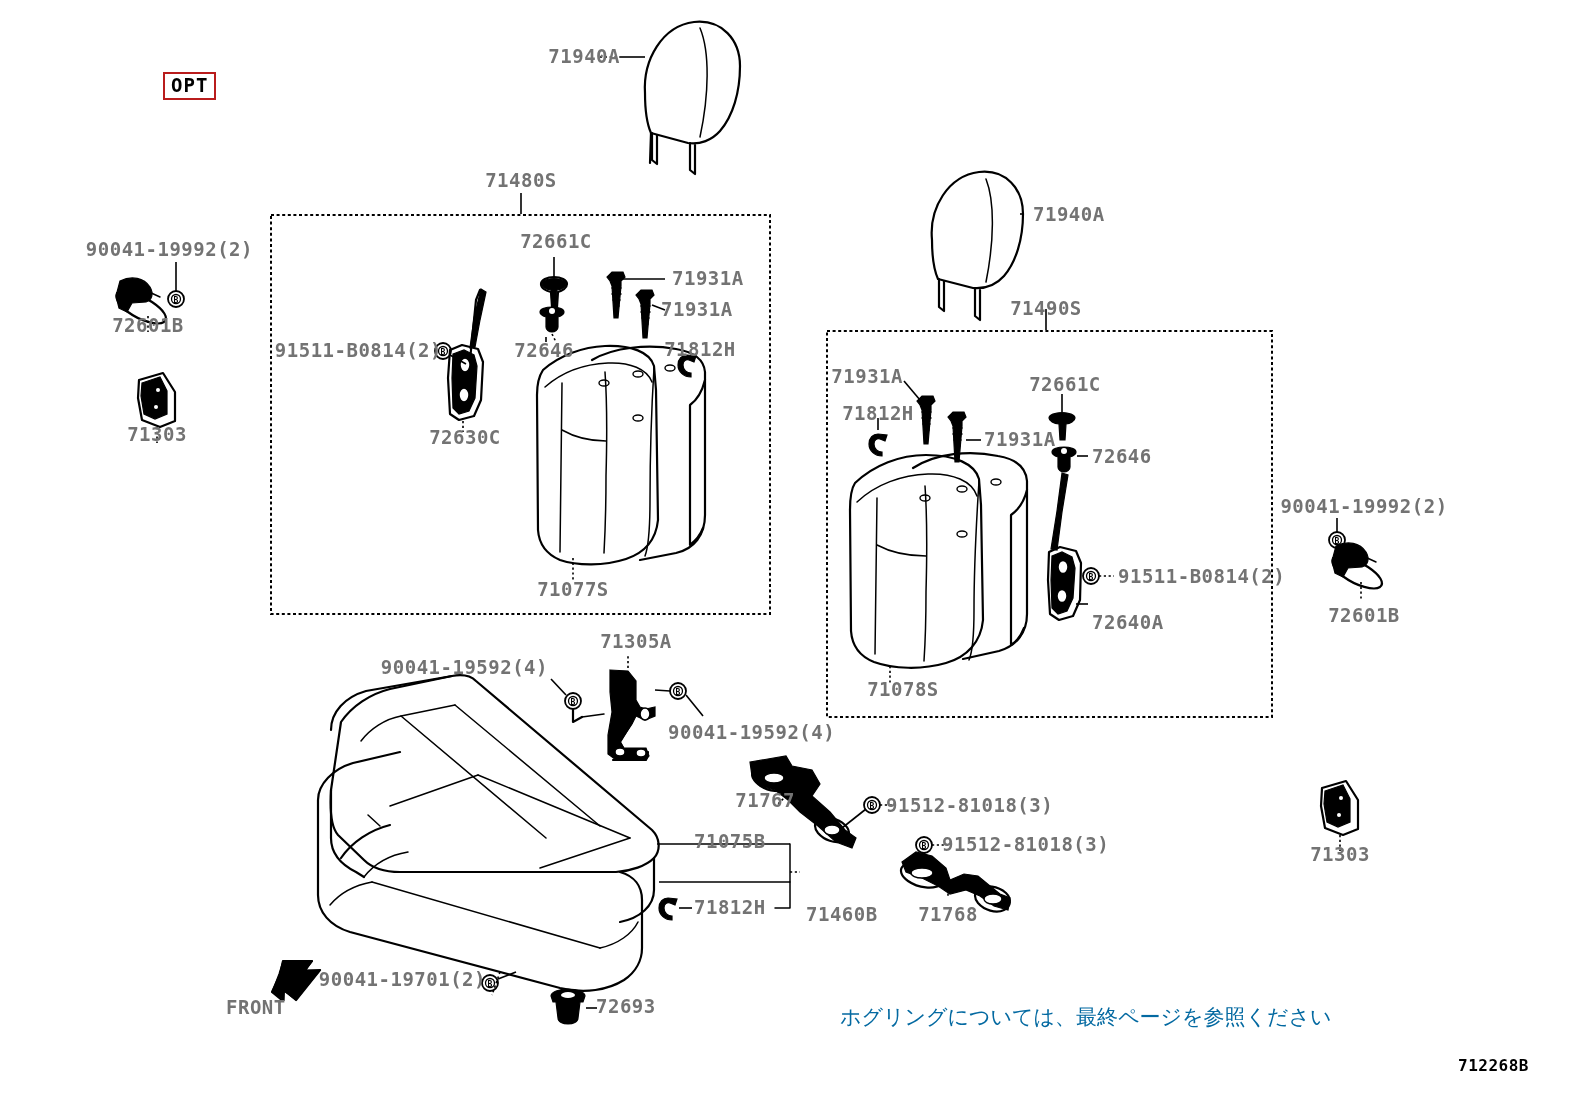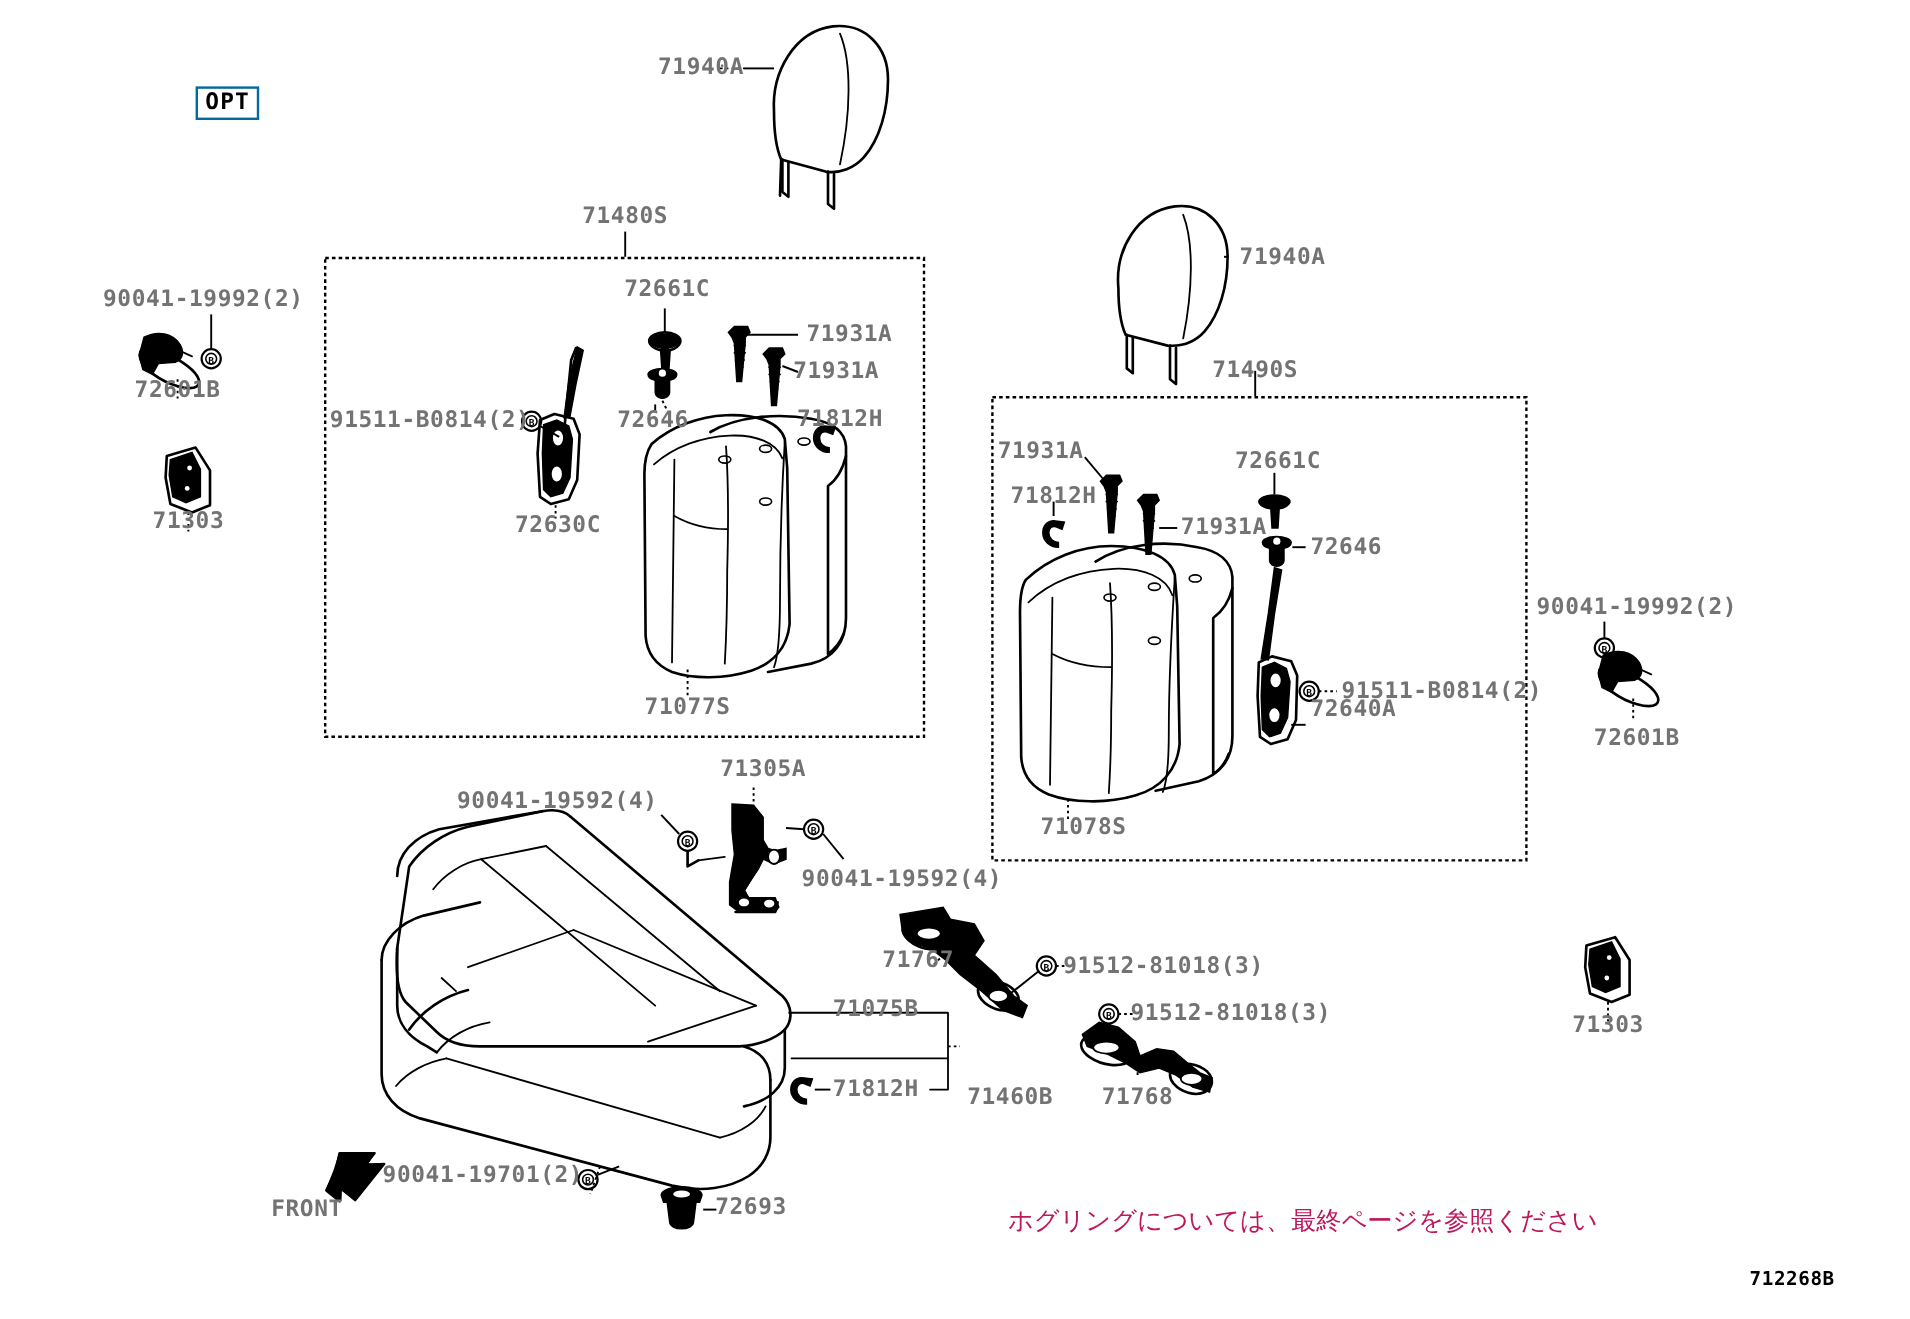--- a/index.html
+++ b/index.html
@@ -28,33 +28,33 @@
     font-weight: bold;
     color: #737373;
     white-space: nowrap;
     letter-spacing: 0.5px;
     line-height: 1;
   }
   .lbl.r { transform: translateX(-100%); }
   .lbl.c { transform: translateX(-50%); }
   .optbox {
     position: absolute;
-    border: 2px solid #0369a1;
+    border: 2px solid #b91c1c;
     padding: 2px 6px 3px 6px;
     font-family: "DejaVu Sans Mono", "Liberation Mono", monospace;
     font-size: 19px;
     font-weight: bold;
     letter-spacing: 1px;
     line-height: 1;
   }
   .jp {
     position: absolute;
     font-family: "DejaVu Sans", "Liberation Sans", sans-serif;
     font-size: 21px;
-    color: #be185d;
+    color: #0369a1;
     white-space: nowrap;
   }
   .footcode {
     position: absolute;
     font-family: "DejaVu Sans Mono", "Liberation Mono", monospace;
     font-size: 16px;
     font-weight: bold;
     color: #000;
     letter-spacing: 0.5px;
   }
@@ -441,21 +441,21 @@
   <div class="lbl" style="left:661px; top:300px;">71931A</div>
   <div class="lbl c" style="left:700px; top:340px;">71812H</div>
   <div class="lbl c" style="left:573px; top:580px;">71077S</div>
 
   <div class="lbl r" style="left:903px; top:367px;">71931A</div>
   <div class="lbl c" style="left:878px; top:404px;">71812H</div>
   <div class="lbl" style="left:984px; top:430px;">71931A</div>
   <div class="lbl c" style="left:1065px; top:375px;">72661C</div>
   <div class="lbl" style="left:1092px; top:447px;">72646</div>
   <div class="lbl" style="left:1118px; top:567px;">91511-B0814(2)</div>
-  <div class="lbl" style="left:1092px; top:582px;">72640A</div>
+  <div class="lbl" style="left:1092px; top:613px;">72640A</div>
   <div class="lbl c" style="left:903px; top:680px;">71078S</div>
 
   <div class="lbl c" style="left:1364px; top:497px;">90041-19992(2)</div>
   <div class="lbl c" style="left:1364px; top:606px;">72601B</div>
   <div class="lbl c" style="left:1340px; top:845px;">71303</div>
 
   <div class="lbl c" style="left:636px; top:632px;">71305A</div>
   <div class="lbl r" style="left:548px; top:658px;">90041-19592(4)</div>
   <div class="lbl" style="left:668px; top:723px;">90041-19592(4)</div>
 

